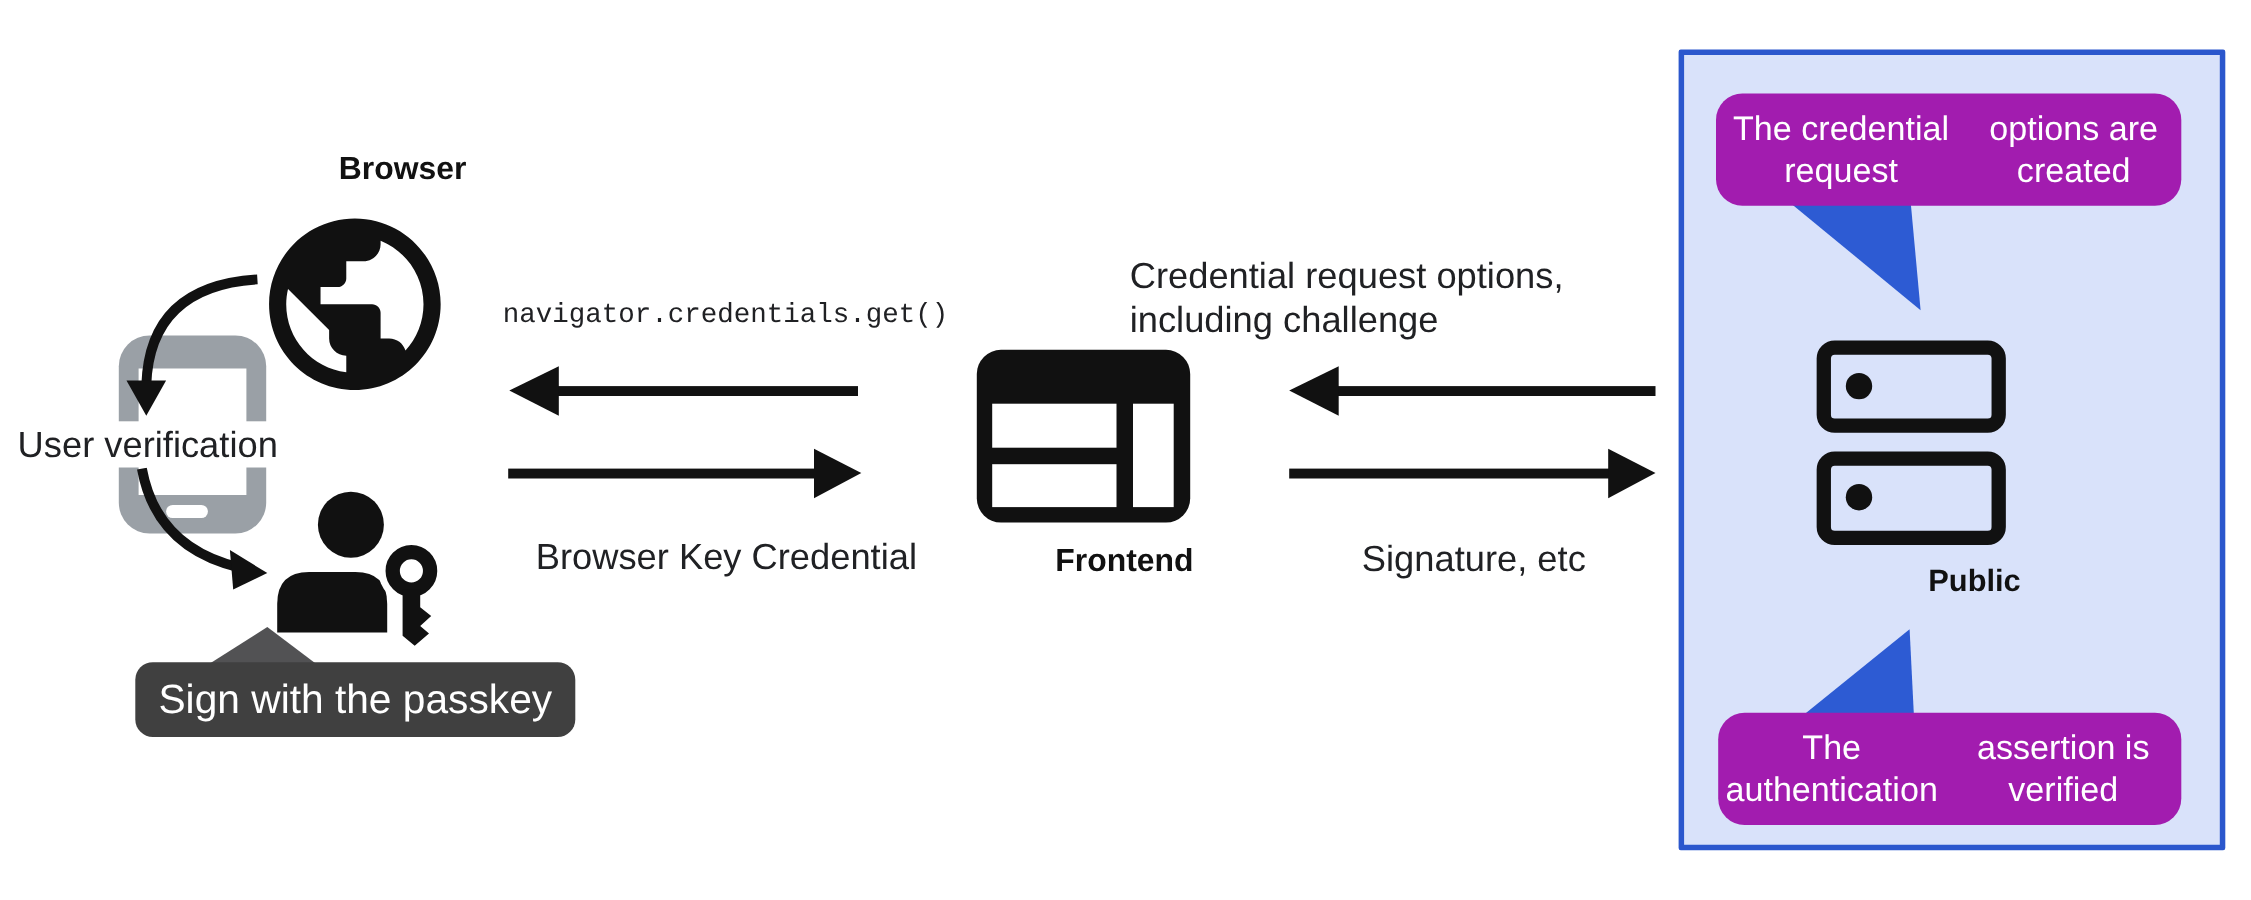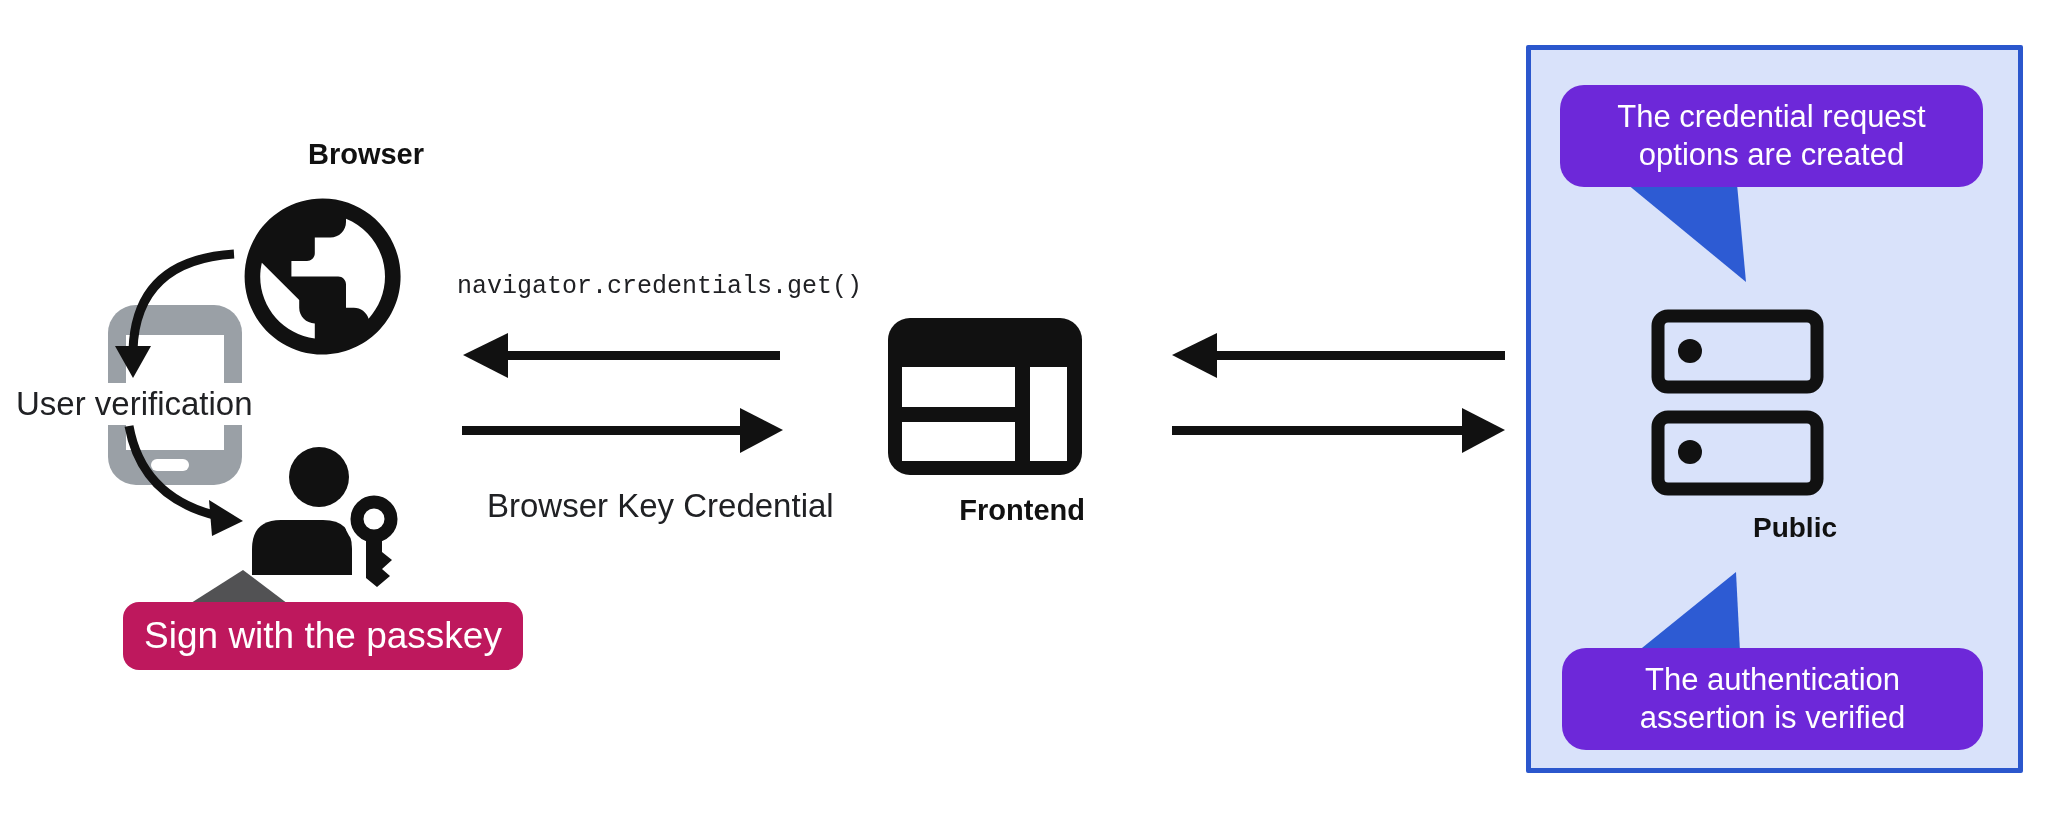--- a/index.html
+++ b/index.html
@@ -12,28 +12,28 @@
   .lbl{white-space:nowrap;}
   .lbl-bold{font-weight:bold;color:#111111;font-size:29px;}
   .lbl-body{font-size:33px;color:#202124;}
   .lbl-center{text-align:right;}
   #code-label{font-family:"Liberation Mono","DejaVu Sans Mono",monospace;font-size:25px;color:#202124;}
   #server-panel{
     left:1526px;top:45px;width:497px;height:728px;box-sizing:border-box;
     background:#d9e2fa;border:5px solid #2b57cd;border-radius:2px;
   }
   .bubble{
-    background:#6d28d9;color:#ffffff;border-radius:24px;
-    display:flex;flex-direction:column;justify-content:center;align-items:center;
+    background:#a21caf;color:#ffffff;border-radius:24px;
+    display:flex;justify-content:center;align-items:center;
     font-size:31px;line-height:38px;text-align:center;
   }
   #bubble-top{left:1560px;top:85px;width:423px;height:102px;}
   #bubble-bottom{left:1562px;top:648px;width:421px;height:102px;}
   #passkey-tooltip{
-    left:123px;top:602px;width:400px;height:68px;background:#be185d;color:#ffffff;
+    left:123px;top:602px;width:400px;height:68px;background:#404040;color:#ffffff;
     border-radius:16px;display:flex;align-items:center;justify-content:center;
     font-size:37px;
   }
   #user-verification-label{
     left:10px;top:383px;font-size:33px;background:#ffffff;padding:4px 6px;line-height:34px;
   }
   #browser-label{left:224px;top:138px;width:200px;}
   #frontend-label{left:885px;top:494px;width:200px;}
   #server-label{left:1637px;top:512px;width:200px;font-size:28px;}
   #credential-request-label{left:1027px;top:231px;font-size:33px;line-height:40px;}
@@ -126,21 +126,26 @@
   <div id="passkey-tooltip" class="abs">
     <span>Sign with the passkey</span>
   </div>
 
   <div id="code-label" class="abs lbl">navigator.credentials.get()</div>
 
   <div id="pkc-label" class="abs lbl lbl-body">Browser Key Credential</div>
 
   <div id="frontend-label" class="abs lbl lbl-bold lbl-center">Frontend</div>
 
+  <div id="credential-request-label" class="abs">
+    <div class="lbl">Credential request options,</div>
+    <div class="lbl">including challenge</div>
+  </div>
 
+  <div id="signature-label" class="abs lbl lbl-body">Signature, etc</div>
 
   <div id="bubble-top" class="abs bubble">
     <div>The credential request</div>
     <div>options are created</div>
   </div>
 
   <div id="server-label" class="abs lbl lbl-bold lbl-center">Public</div>
 
   <div id="bubble-bottom" class="abs bubble">
     <div>The authentication</div>

